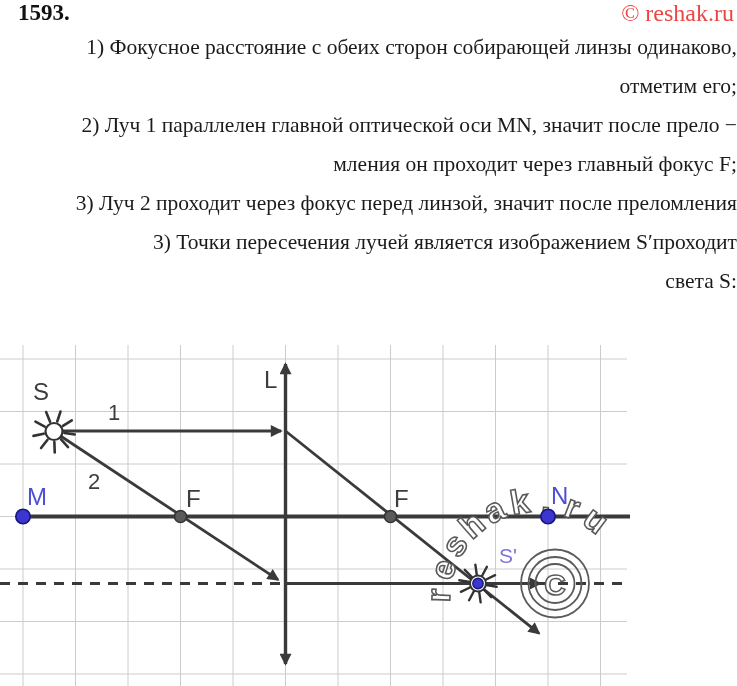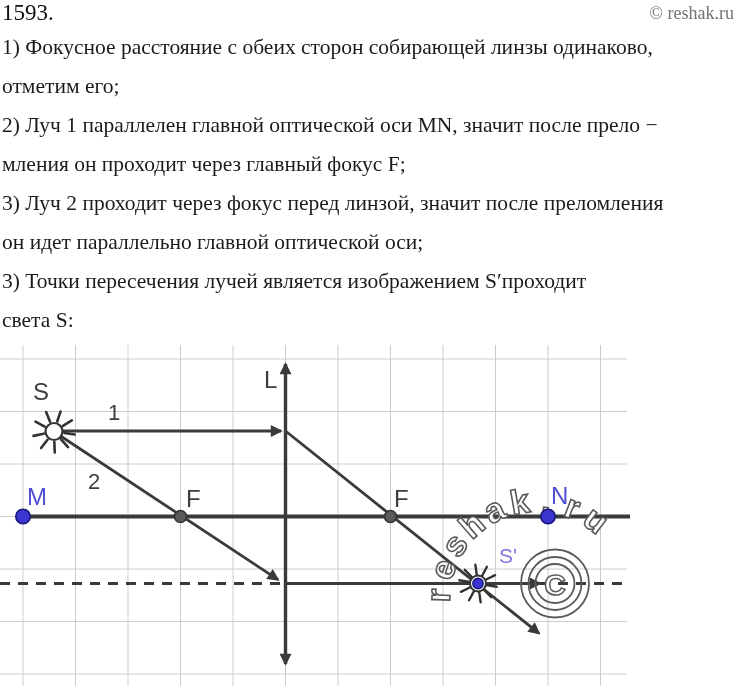--- a/index.html
+++ b/index.html
@@ -3,33 +3,33 @@
 <meta charset="utf-8">
 <style>
   html,body{margin:0;padding:0;}
   body{
     width:737px;height:686px;position:relative;overflow:hidden;
     background:#ffffff;
     font-family:"Liberation Serif", serif;
     -webkit-font-smoothing:antialiased;
   }
   .hdr-num{
-    position:absolute;left:2px;top:0;
-    font-size:23px;font-weight:normal;color:#111;line-height:26px;text-align:right;
+    position:absolute;left:18px;top:0;
+    font-size:23px;font-weight:bold;color:#111;line-height:26px;text-align:right;
   }
   .hdr-copy{
     position:absolute;right:3px;top:0;
-    font-size:18px;color:#737373;line-height:26px;
+    font-size:24px;color:#ef4444;line-height:26px;
   }
   .sol-text{
     position:absolute;left:2px;top:28px;width:735px;
     font-size:21.5px;color:#1b1b1b;
   }
   .sol-line{
-    height:39px;line-height:39px;white-space:nowrap;
+    height:39px;line-height:39px;white-space:nowrap;text-align:right;
   }
   .sol-line .it{}
   .figure-wrap{
     position:absolute;left:0;top:344px;width:737px;height:342px;
   }
   svg{display:block;}
   .fig-label{
     font-family:"Liberation Sans", sans-serif;
     font-size:24px;fill:#3d3d3d;
   }
@@ -54,21 +54,20 @@
 
 <div class="hdr-num">1593.</div>
 <div class="hdr-copy">© reshak.ru</div>
 
 <div class="sol-text">
     <div class="sol-line"><span>1) Фокусное расстояние с обеих сторон собирающей линзы одинаково,</span></div>
     <div class="sol-line"><span>отметим его;</span></div>
     <div class="sol-line"><span>2) Луч 1 параллелен главной оптической оси </span><span class="it">MN</span><span>, значит после прело −</span></div>
     <div class="sol-line"><span>мления он проходит через главный фокус </span><span class="it">F</span><span>;</span></div>
     <div class="sol-line"><span>3) Луч 2 проходит через фокус перед линзой, значит после преломления</span></div>
-    <div class="sol-line"><span>он идет параллельно главной оптической оси;</span></div>
     <div class="sol-line"><span>3) Точки пересечения лучей является изображением </span><span class="it">S′</span><span>проходит</span></div>
     <div class="sol-line"><span>света </span><span class="it">S</span><span>:</span></div>
   </div>
 
 <div class="figure-wrap">
   <svg width="737" height="342" viewBox="0 344 737 342" xmlns="http://www.w3.org/2000/svg">
     <defs>
       <marker id="arw" viewBox="0 0 10 10" refX="8.5" refY="5" markerWidth="14" markerHeight="12" markerUnits="userSpaceOnUse" orient="auto-start-reverse">
         <path d="M0 0 L10 5 L0 10 Z" fill="#3a3a3a"></path>
       </marker>

